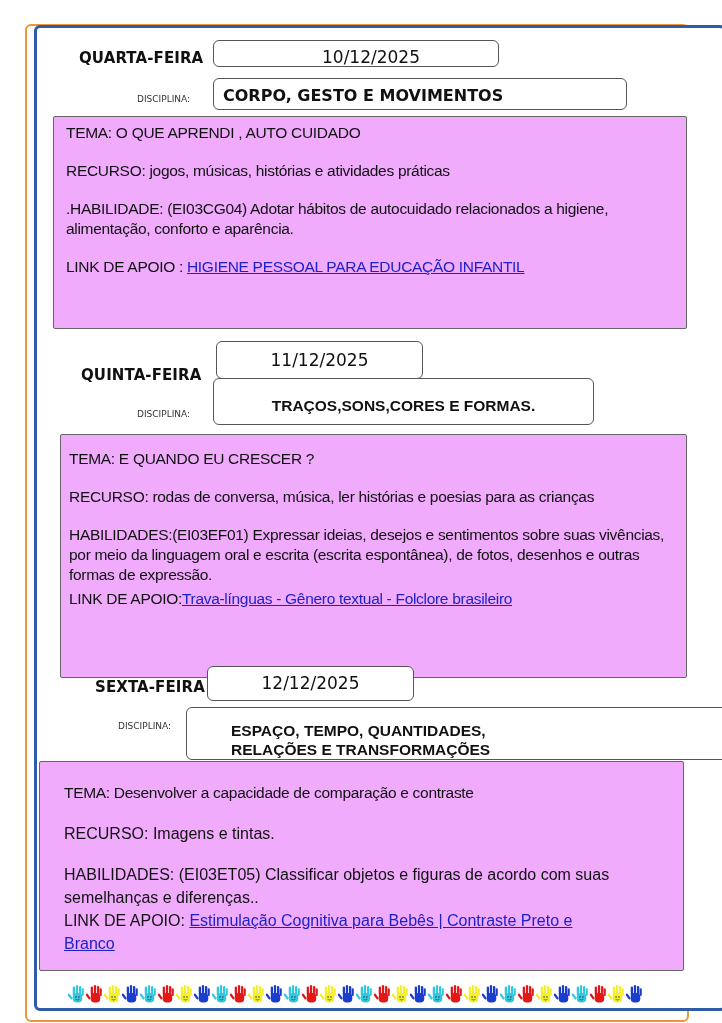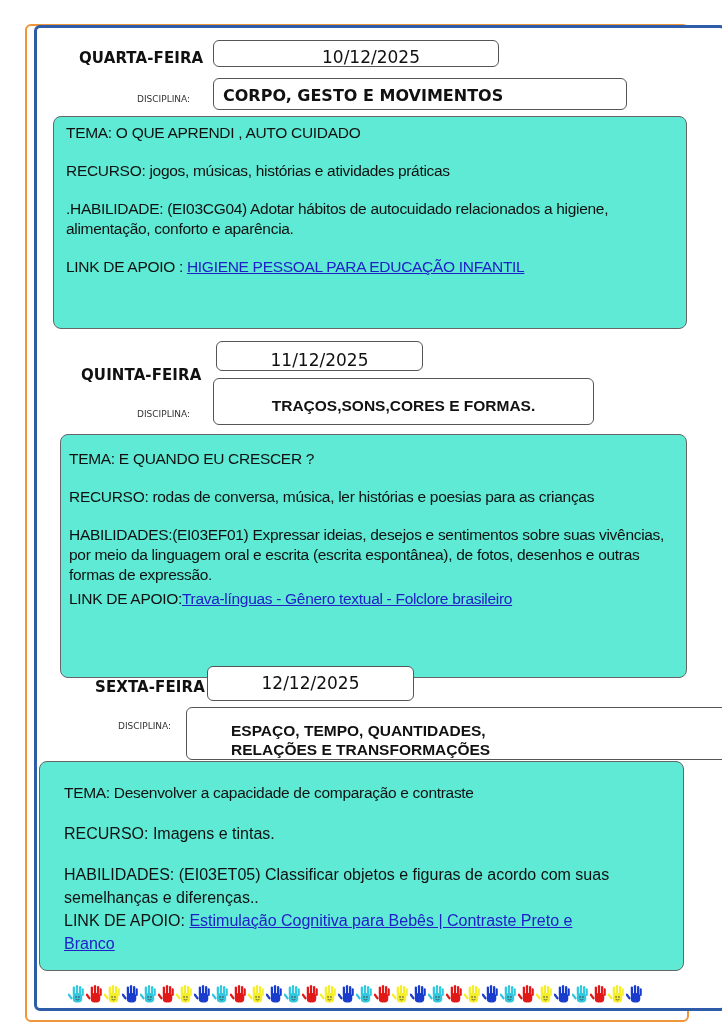--- a/index.html
+++ b/index.html
@@ -11,21 +11,21 @@
     border:2px solid #f0963a; border-radius:6px; }
   .frame-blue { left:34px; top:25px; width:690px; height:986px;
     border:3px solid #2e5ca8; border-radius:6px; background:#fff; box-sizing:border-box; width:692px; }
   .frame-blue { width:692px; }
   .day-label { font-family:"DejaVu Sans", sans-serif; font-weight:bold; font-size:15px; color:#111; letter-spacing:0.1px; }
   .disc-label { font-family:"DejaVu Sans", sans-serif; font-size:9px; color:#333; }
   .pill { border:1.5px solid #555; border-radius:6px; background:#fff; box-sizing:border-box; }
   .date-text { font-family:"DejaVu Sans", sans-serif; font-size:17px; color:#111; }
   .disc-text { font-family:"DejaVu Sans", sans-serif; font-weight:bold; font-size:16px; color:#111; }
   .disc-text-arial { font-family:"Liberation Sans", sans-serif; font-weight:bold; font-size:15.5px; color:#111; }
-  .box { border:1.5px solid #666; background:#5eead4; box-sizing:border-box; border-radius:8px; }
+  .box { border:1.5px solid #666; background:#f0abfc; box-sizing:border-box; border-radius:2px; }
   .box p { margin:0; font-size:15.5px; line-height:20px; letter-spacing:-0.3px; }
   .box a { color:#1a0dab; color:#2020c8; text-decoration:underline; }
   .box3 p { letter-spacing:0; font-size:16px; line-height:23px; }
   .hands { left:68px; top:984px; width:600px; height:24px; display:flex; gap:0; }
   .hand { width:19px; height:22px; margin-right:-1px; }
 </style>
 </head>
 <body>
 
 <div class="abs frame-orange"></div>
@@ -40,21 +40,21 @@
   <div class="disc-text" style="position:absolute; left:9px; top:7px;">CORPO, GESTO E MOVIMENTOS</div>
 </div>
 
 <div class="abs box" style="left:53px; top:116px; width:634px; height:213px; padding:6px 12px;">
   <p>TEMA:  O QUE APRENDI , AUTO CUIDADO</p>
   <p style="margin-top:18px;">RECURSO:  jogos, músicas, histórias e atividades práticas</p>
   <p style="margin-top:18px; padding-right:40px;">.HABILIDADE: (EI03CG04) Adotar hábitos de autocuidado relacionados a higiene, alimentação, conforto e aparência.</p>
   <p style="margin-top:18px;"><span>LINK DE APOIO : </span><a href="#">HIGIENE PESSOAL PARA EDUCAÇÃO INFANTIL</a></p>
 </div>
 
-<div class="abs pill" style="left:216px; top:341px; width:207px; height:30px;">
+<div class="abs pill" style="left:216px; top:341px; width:207px; height:38px;">
   <div class="date-text" style="position:absolute; left:0; right:0; top:8px; text-align:center;">11/12/2025</div>
 </div>
 <div class="abs day-label" style="left:81px; top:366px;">QUINTA-FEIRA</div>
 <div class="abs disc-label" style="left:137px; top:409px;">DISCIPLINA:</div>
 <div class="abs pill" style="left:213px; top:378px; width:381px; height:47px;">
   <div class="disc-text-arial" style="position:absolute; left:0; right:0; top:18px; text-align:center;">TRAÇOS,SONS,CORES E FORMAS.</div>
 </div>
 
 <div class="abs box" style="left:60px; top:434px; width:627px; height:244px; padding:14px 8px;">
   <p>TEMA: E QUANDO EU CRESCER ?</p>

